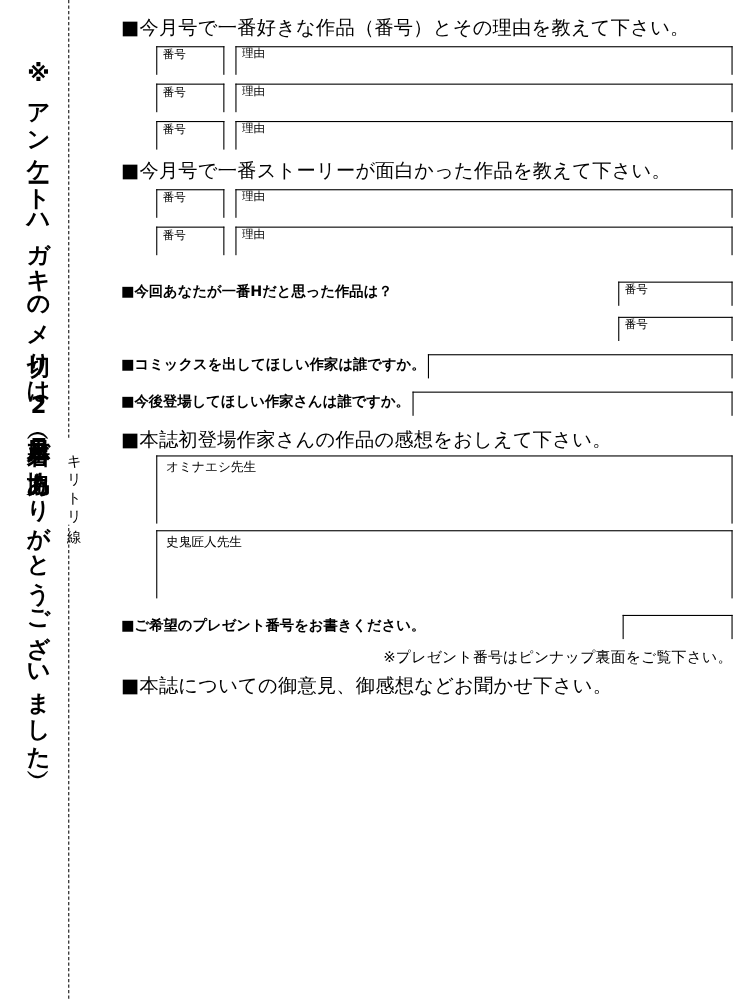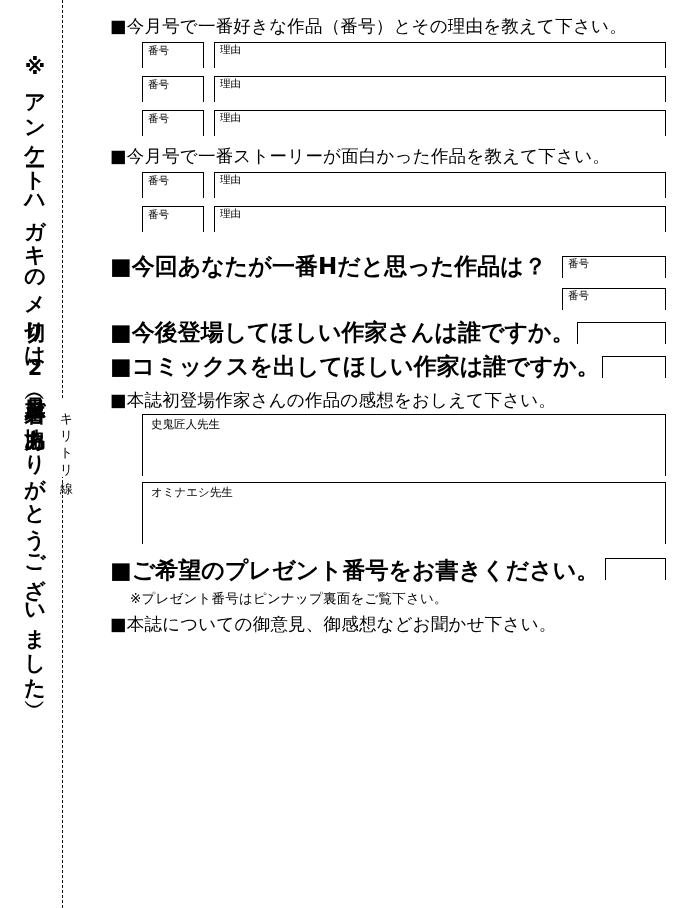--- a/index.html
+++ b/index.html
@@ -95,21 +95,21 @@
   }
   .brk-num { width: 62px; margin-right: 10px; }
   .brk-reason { flex: 1; font-family: Liberation Serif, serif; }
 
   
   .q-inline {
     display: flex;
     align-items: flex-end;
     margin-bottom: 10px;
   }
-  .q-inline .qtext { font-size: 23px; font-weight: bold; line-height: 24px; white-space: nowrap; }
+  .q-inline .qtext { font-size: 13px; font-weight: bold; line-height: 24px; white-space: nowrap; }
   .q-inline .spacer { flex: 1; min-width: 6px; }
   .q-inline .brk-small {
     position: relative;
     width: 104px;
     height: 22px;
     border: 1px solid #000;
     border-bottom: none;
     box-sizing: border-box;
   }
   .q-inline .brk-small .cap {
@@ -138,25 +138,26 @@
   .bigbox .cap {
     position: absolute; left: 8px; top: 2px;
     font-size: 11.5px; line-height: 14px; font-weight: normal;
   }
 
   .note {
     font-size: 13.5px;
     line-height: 20px;
     margin: 2px 0 4px 20px;
     letter-spacing: 0.2px;
+    text-align: right;
   }
 
   .present-row {
     display: flex;
-    align-items: flex-start;
+    align-items: center;
     margin-bottom: 6px;
   }
   .present-row .brk-open2 {
     position: relative;
     width: 100px;
     height: 22px;
     border: 1px solid #000;
     border-bottom: none;
     box-sizing: border-box;
   }
@@ -231,35 +232,35 @@
   </div>
 
   <div class="q-inline">
     <span class="spacer"></span>
     <span class="brk-small">
       <span class="cap">番号</span>
     </span>
   </div>
 
   <div class="q-inline">
+    <span class="qtext">■コミックスを出してほしい作家は誰ですか。</span>
+    <span class="brk-open"></span>
+  </div>
+
+  <div class="q-inline">
     <span class="qtext">■今後登場してほしい作家さんは誰ですか。</span>
     <span class="brk-open"></span>
   </div>
 
-  <div class="q-inline">
-    <span class="qtext">■コミックスを出してほしい作家は誰ですか。</span>
-    <span class="brk-open"></span>
-  </div>
-
   <div class="q">■本誌初登場作家さんの作品の感想をおしえて下さい。</div>
   <div class="bigbox">
+    <span class="cap">オミナエシ先生</span>
+  </div>
+  <div class="bigbox">
     <span class="cap">史鬼匠人先生</span>
-  </div>
-  <div class="bigbox">
-    <span class="cap">オミナエシ先生</span>
   </div>
 
   <div class="gap-8"></div>
 
   <div class="q-inline present-row">
     <span class="qtext">■ご希望のプレゼント番号をお書きください。</span>
     <span class="spacer"></span>
     <span class="brk-open2"></span>
   </div>
   <div class="note">※プレゼント番号はピンナップ裏面をご覧下さい。</div>

